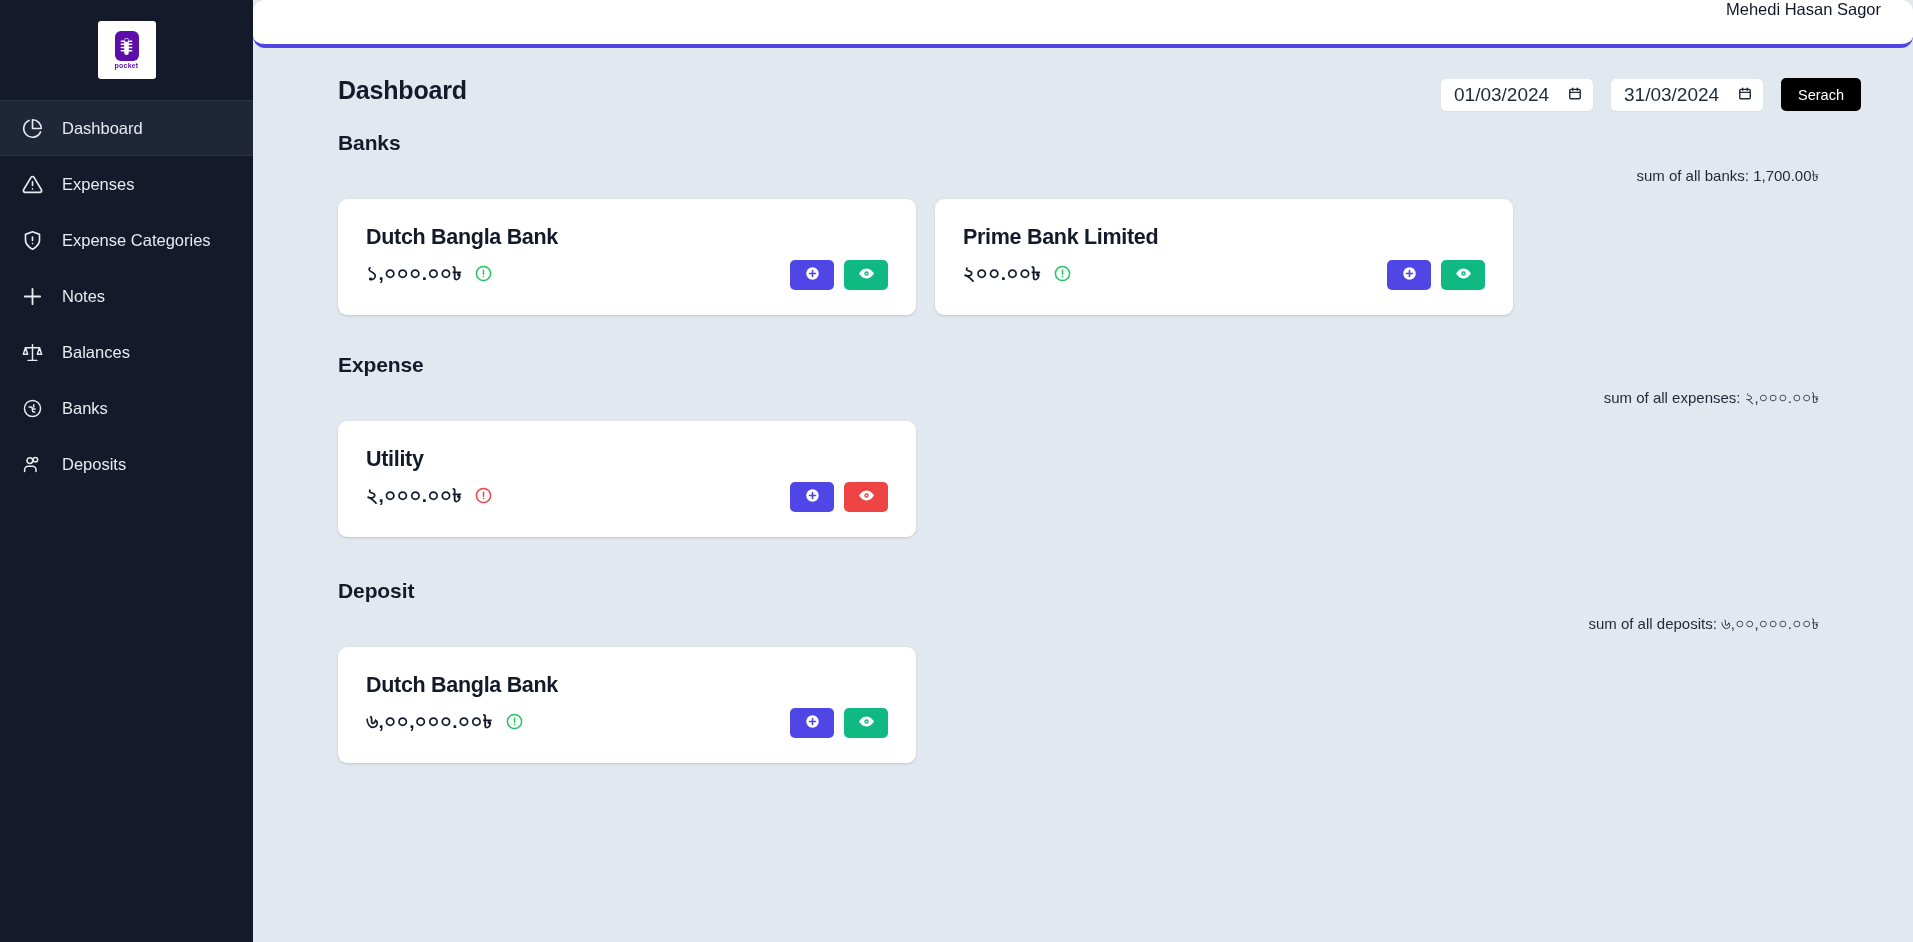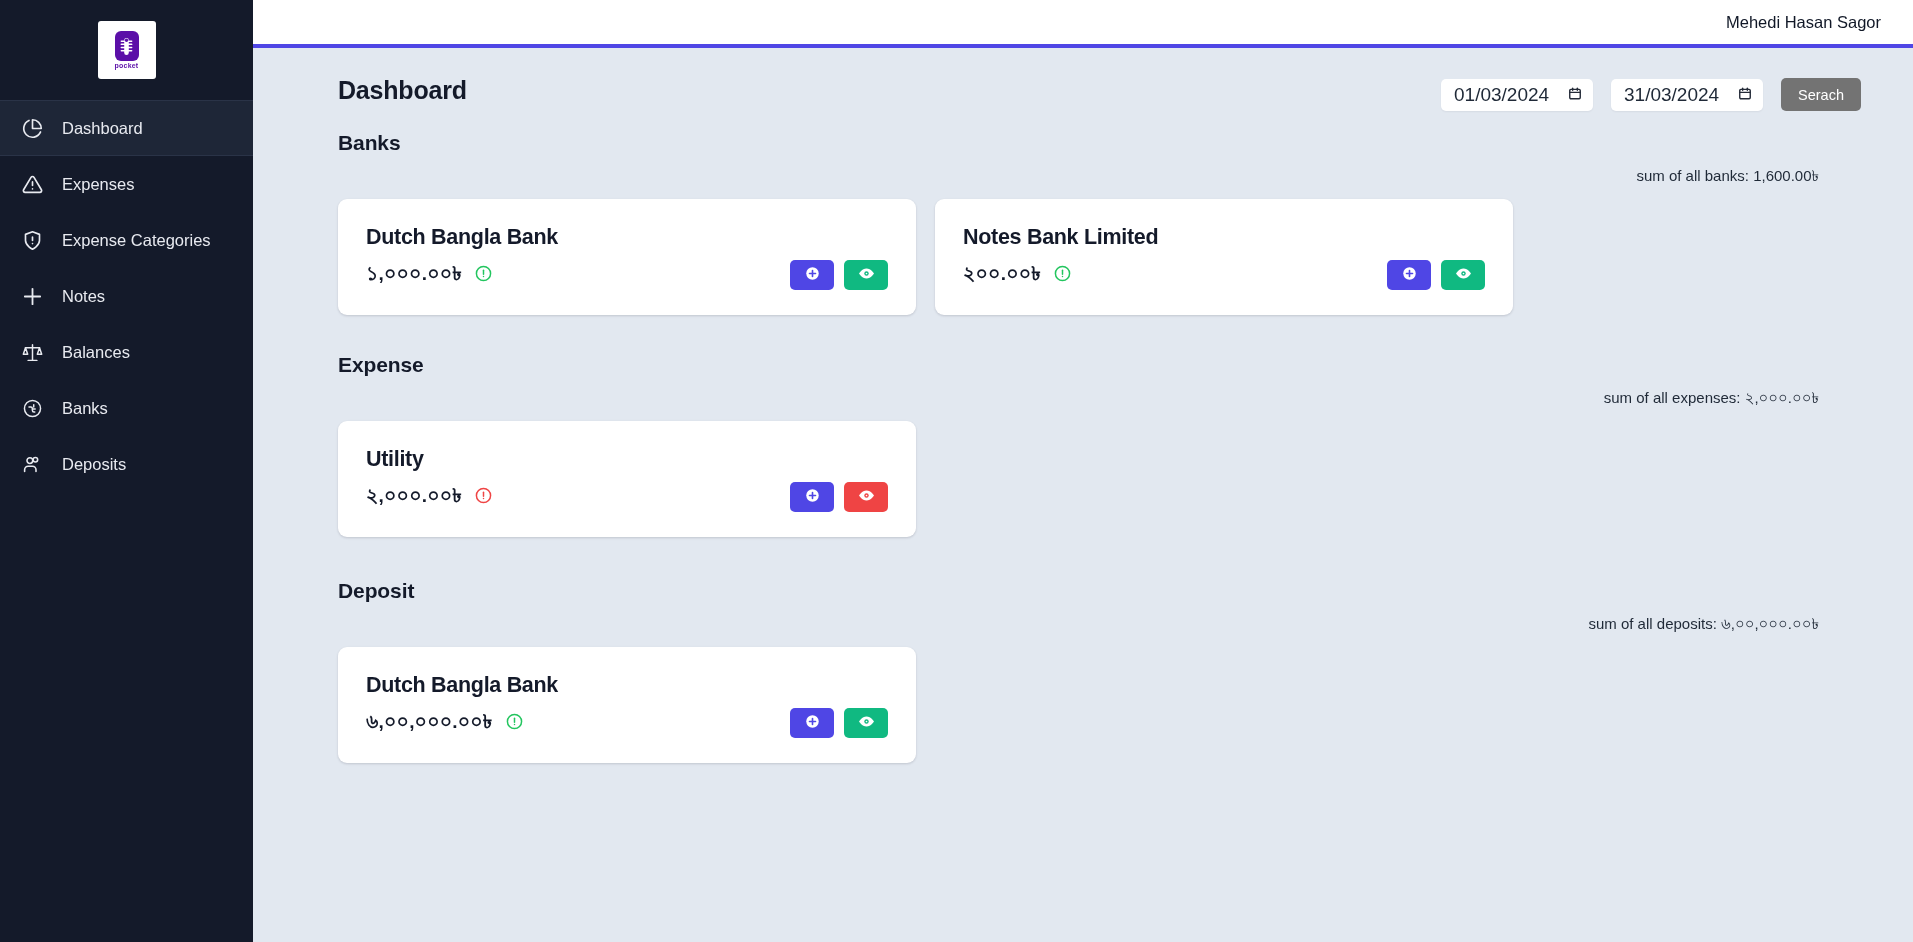--- a/index.html
+++ b/index.html
@@ -54,24 +54,25 @@
   .nav-item.active {
     background: #1e2637;
     border-top-color: #2a3347;
     border-bottom-color: #2a3347;
   }
 
   
   .main { flex: 1; height: 942px; display: flex; flex-direction: column; position: relative; }
   .topbar {
     height: 44px; background: #ffffff;
-    display: flex; align-items: center; justify-content: flex-end;
+    display: flex; justify-content: flex-end;
     padding-right: 32px;
     border-bottom: 4px solid #4f46e5;
     flex: 0 0 48px;
+    border-radius: 12px;
   }
   .username { font-size: 16.5px; color: #111827; }
 
   .content {
     flex: 1; background: #e2e8f0;
     padding: 28px 40px 0 85px;
     position: relative; overflow: hidden;
   }
 
   .page-title {
@@ -89,21 +90,21 @@
     background: #ffffff; border: none; border-radius: 5px;
     display: flex; align-items: center; justify-content: space-between;
     padding: 0 11px 0 13px;
     font-size: 19px; color: #1f2937;
     box-shadow: 0 1px 2px rgba(16,24,40,.06);
     cursor: text;
   }
   .cal-ic { opacity: .92; }
   .search-btn {
     height: 33px; padding: 0 17px;
-    background: #737373; color: #ffffff;
+    background: #000000; color: #ffffff;
     border: none; border-radius: 5px;
     font-size: 14.5px; font-family: inherit;
     cursor: pointer;
   }
 
   .section-head {
     font-size: 21px; font-weight: 700; color: #141a2a;
     letter-spacing: -.1px;
   }
   .sum-line {
@@ -281,21 +282,21 @@
               <line x1="3" y1="10" x2="21" y2="10"></line>
               <line x1="8" y1="3" x2="8" y2="6.5"></line>
                 <line x1="16" y1="3" x2="16" y2="6.5"></line>
             </svg>
           </span>
         </div>
         <button class="search-btn">Serach</button>
       </div>
 
       <div style="margin-top:26px" class="section-head">Banks</div>
-      <div style="margin-top:9px" class="sum-line">sum of all banks: 1,600.00৳</div>
+      <div style="margin-top:9px" class="sum-line">sum of all banks: 1,700.00৳</div>
 
       <div class="cards-row row-banks">
 
         <div class="card">
           <div class="card-title">Dutch Bangla Bank</div>
           <div class="card-bottom">
             <div class="amount-wrap">
               <span class="amount">১,০০০.০০৳</span>
               <span>
                 <svg width="17" height="17" viewBox="0 0 24 24" fill="none" stroke="#22c55e" stroke-width="2.1" stroke-linecap="round">
@@ -321,21 +322,21 @@
                       <circle cx="12" cy="12" r="3.1" fill="#10b981"></circle>
                       <circle cx="12" cy="12" r="1.2" fill="#ffffff"></circle>
                     </svg>
                 </span>
               </button>
             </div>
           </div>
         </div>
 
         <div class="card">
-          <div class="card-title">Notes Bank Limited</div>
+          <div class="card-title">Prime Bank Limited</div>
           <div class="card-bottom">
             <div class="amount-wrap">
               <span class="amount">২০০.০০৳</span>
               <span>
                 <svg width="17" height="17" viewBox="0 0 24 24" fill="none" stroke="#22c55e" stroke-width="2.1" stroke-linecap="round">
                   <circle cx="12" cy="12" r="10"></circle>
                     <line x1="12" y1="7.5" x2="12" y2="13"></line>
                     <line x1="12" y1="16.4" x2="12.01" y2="16.4"></line>
                 </svg>
               </span>

